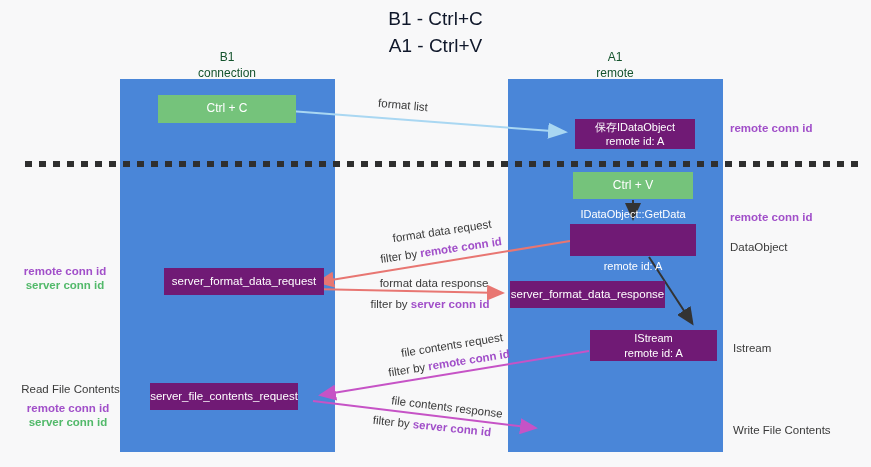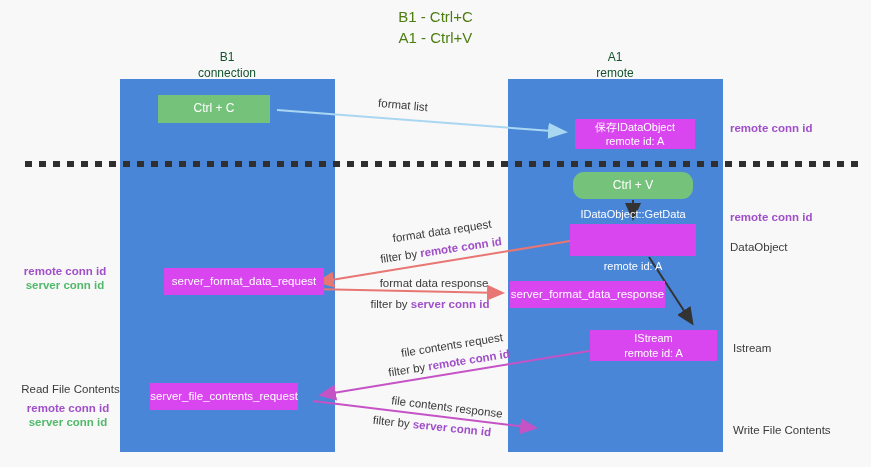--- a/index.html
+++ b/index.html
@@ -1,28 +1,28 @@
 <!DOCTYPE html>
 <html><head>
 <meta charset="utf-8">
 <style>
   html,body { margin:0; padding:0; background:#f8f8f9; font-family:"Liberation Sans",sans-serif; }
   .canvas { position:relative; width:871px; height:467px; background:#f8f8f9; overflow:hidden; }
 
   .title { position:absolute; top:6px; left:0; right:0; text-align:center;
-           font-size:15px; color:#4d7c0f; line-height:1.4; }
+           font-size:19px; color:#0f172a; line-height:1.4; }
 
   .col-hdr { position:absolute; text-align:center; font-size:12px; color:#14532d; line-height:1.3; }
   .col { position:absolute; background:#4a86d8; }
 
   .box { position:absolute; display:flex; flex-direction:column; align-items:center;
          justify-content:center; color:#fff; text-align:center; line-height:1.3;
          white-space:nowrap; }
   .green  { background:#75c37b; font-size:12px; }
-  .orange { background:#d946ef; font-size:11px; }
+  .orange { background:#701a75; font-size:11px; }
   .f115 { font-size:11.5px; }
 
   .dash-line { position:absolute; left:25px; top:161px; width:837px; height:6px;
                background:repeating-linear-gradient(90deg,#2f2f2f 0 7px,transparent 7px 14px); }
 
   .elabel { position:absolute; font-size:11.5px; color:#3a3a3a; white-space:nowrap; }
   .slabel { position:absolute; font-size:11.5px; color:#3a3a3a; white-space:nowrap; }
   .purple { color:#a14fc9; font-weight:bold; }
   .greent { color:#52b96a; font-weight:bold; }
   .ctr { text-align:center; line-height:1.25; }
@@ -70,30 +70,30 @@
     </defs>
     <line x1="277" y1="110" x2="565" y2="132" stroke="#a9d7f2" stroke-width="2" marker-end="url(#m-blue)"></line>
     <line x1="633" y1="200" x2="633" y2="218" stroke="#333333" stroke-width="2" marker-end="url(#m-black)"></line>
     <line x1="649" y1="257" x2="692" y2="323" stroke="#333333" stroke-width="2" marker-end="url(#m-black)"></line>
     <line x1="570" y1="241" x2="319" y2="282" stroke="#e87672" stroke-width="2" marker-end="url(#m-salmon)"></line>
     <line x1="311" y1="289" x2="502" y2="293" stroke="#e87672" stroke-width="2" marker-end="url(#m-salmon)"></line>
     <line x1="589" y1="351" x2="321" y2="395" stroke="#c653c6" stroke-width="2" marker-end="url(#m-magenta)"></line>
     <line x1="313" y1="401" x2="535" y2="428" stroke="#c653c6" stroke-width="2" marker-end="url(#m-magenta)"></line>
   </svg>
 
-  <div class="box green" style="left:158px; top:95px; width:112px; height:28px;">
+  <div class="box green" style="left:158px; top:95px; width:138px; height:28px;">
     <div>Ctrl + C</div>
   </div>
 
   <div class="box orange" style="left:575px; top:119px; width:120px; height:30px;">
     <div>保存IDataObject</div>
     <div>remote id: A</div>
   </div>
 
-  <div class="box green" style="left:573px; top:172px; width:120px; height:27px;border-radius:11px;">
+  <div class="box green" style="left:573px; top:172px; width:120px; height:27px;">
     <div>Ctrl + V</div>
   </div>
 
   <div class="box orange" style="left:570px; top:224px; width:126px; height:32px;gap:38px;">
     <div>IDataObject::GetData</div>
     <div>remote id: A</div>
   </div>
 
   <div class="box orange f115" style="left:164px; top:268px; width:160px; height:27px;">
     <div>server_format_data_request</div>

